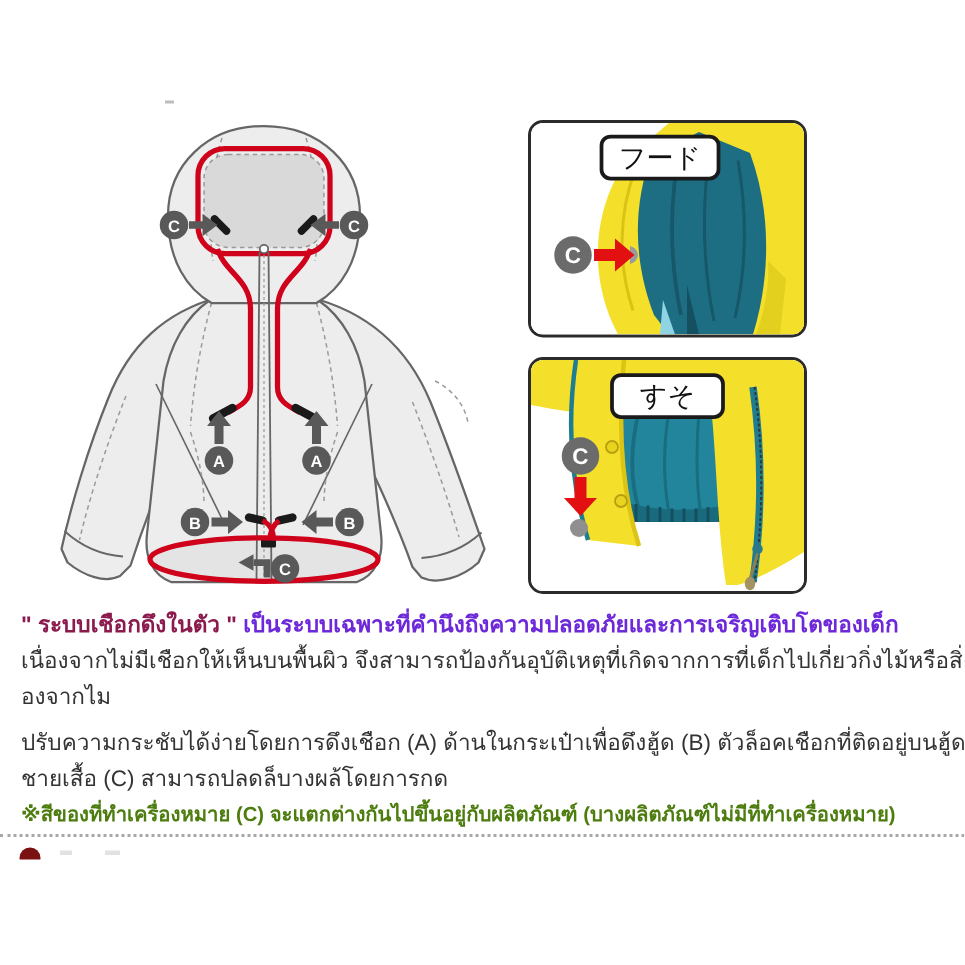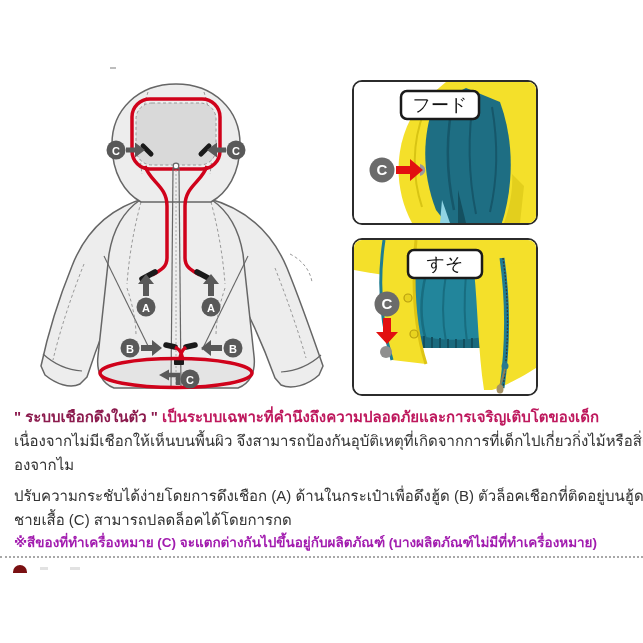--- a/index.html
+++ b/index.html
@@ -3,23 +3,23 @@
 <meta charset="utf-8">
 <style>
   html,body{margin:0;padding:0;background:#fff;}
   .page{position:relative;width:643px;height:643px;background:#ffffff;overflow:hidden;
         font-family:"Liberation Sans","DejaVu Sans",sans-serif;}
   .abs{position:absolute;}
   .panel{position:absolute;left:352px;width:182px;border:2px solid #2b2b2b;border-radius:10px;
          overflow:hidden;background:#fff;}
   .panel svg{display:block;}
   .line{position:absolute;left:14px;white-space:nowrap;font-size:15px;color:#333;line-height:20px;}
-  .bold{font-weight:bold;color:#be185d;}
+  .bold{font-weight:bold;color:#6d28d9;}
   .hl{font-weight:bold;color:#8b1a4d;}
-  .note{color:#a21caf;font-size:13.5px;font-weight:bold;}
+  .note{color:#4d7c0f;font-size:13.5px;font-weight:bold;}
   .divider{position:absolute;left:0;top:556px;width:643px;border-top:2px dotted #a8a8a8;}
   .cliprow{position:absolute;left:0;top:558px;width:643px;height:15px;overflow:hidden;}
   .dome{position:absolute;left:13px;top:7px;width:14px;height:14px;border-radius:50%;background:#7a1012;}
   .smudge{position:absolute;top:9px;height:3px;background:#e2e2e2;}
   .dash-artifact{position:absolute;left:110px;top:67px;width:6px;height:2px;background:#bdbdbd;}
 </style>
 </head>
 <body>
 
 <div class="page">
@@ -180,21 +180,21 @@
     </svg>
   </div>
 
   <div class="line" style="top:407px">
     <span class="hl">" ระบบเชือกดึงในตัว "</span><span class="bold"> เป็นระบบเฉพาะที่คำนึงถึงความปลอดภัยและการเจริญเติบโตของเด็ก</span>
   </div>
   <div class="line" style="top:431px">เนื่องจากไม่มีเชือกให้เห็นบนพื้นผิว จึงสามารถป้องกันอุบัติเหตุที่เกิดจากการที่เด็กไปเกี่ยวกิ่งไม้หรือสิ่งของอื่นๆ ได้</div>
   <div class="line" style="top:455px">องจากไม</div>
 
   <div class="line" style="top:486px">ปรับความกระชับได้ง่ายโดยการดึงเชือก (A) ด้านในกระเป๋าเพื่อดึงฮู้ด (B) ตัวล็อคเชือกที่ติดอยู่บนฮู้ดและที่ทำเครื่องหมาย</div>
-  <div class="line" style="top:510px">ชายเสื้อ (C) สามารถปลดล็อคได้โดยการกด</div>
+  <div class="line" style="top:510px">ชายเสื้อ (C) สามารถปลดล็บางผล้โดยการกด</div>
 
   <div class="line note" style="top:533px">※สีของที่ทำเครื่องหมาย (C) จะแตกต่างกันไปขึ้นอยู่กับผลิตภัณฑ์ (บางผลิตภัณฑ์ไม่มีที่ทำเครื่องหมาย)</div>
 
   <div class="divider"></div>
 
   <div class="cliprow">
     <div class="dome"></div>
     <div class="smudge" style="left:40px;width:8px"></div>
     <div class="smudge" style="left:70px;width:10px"></div>
   </div>

